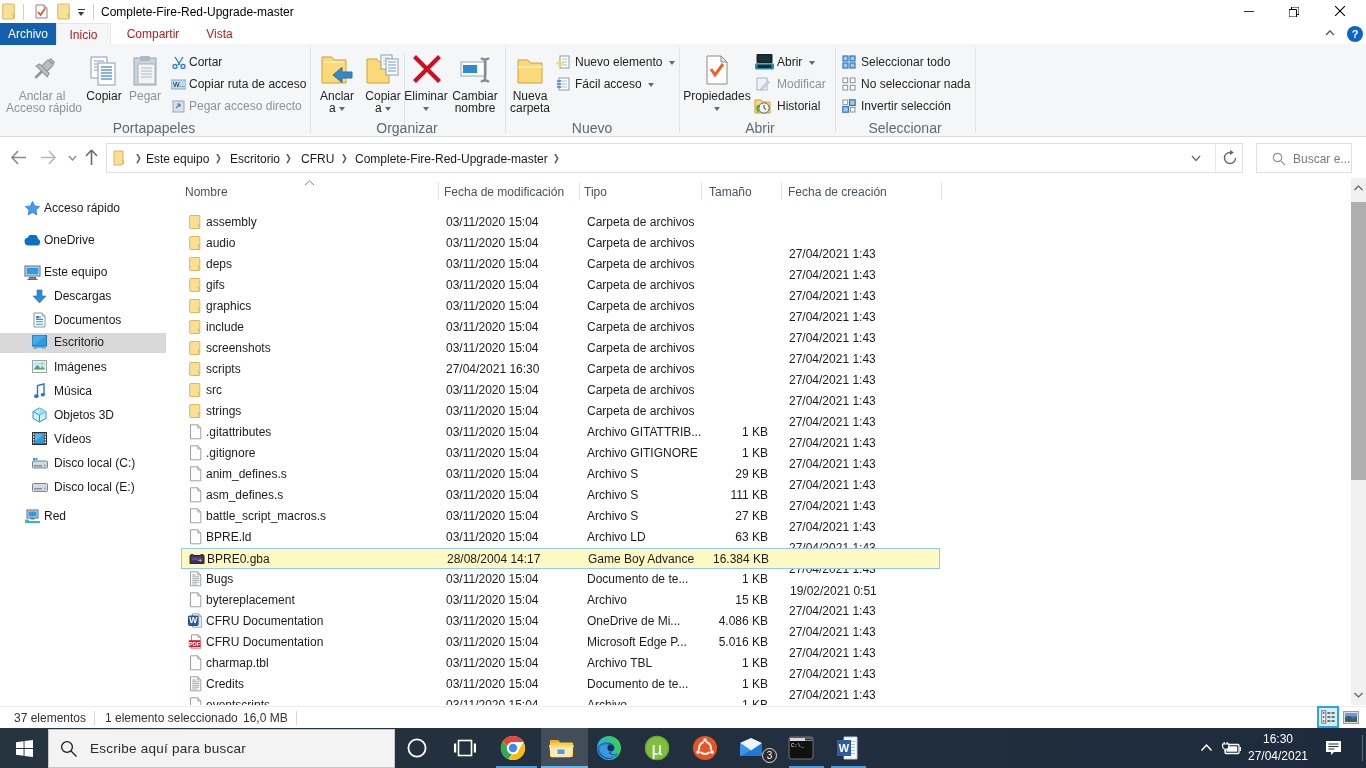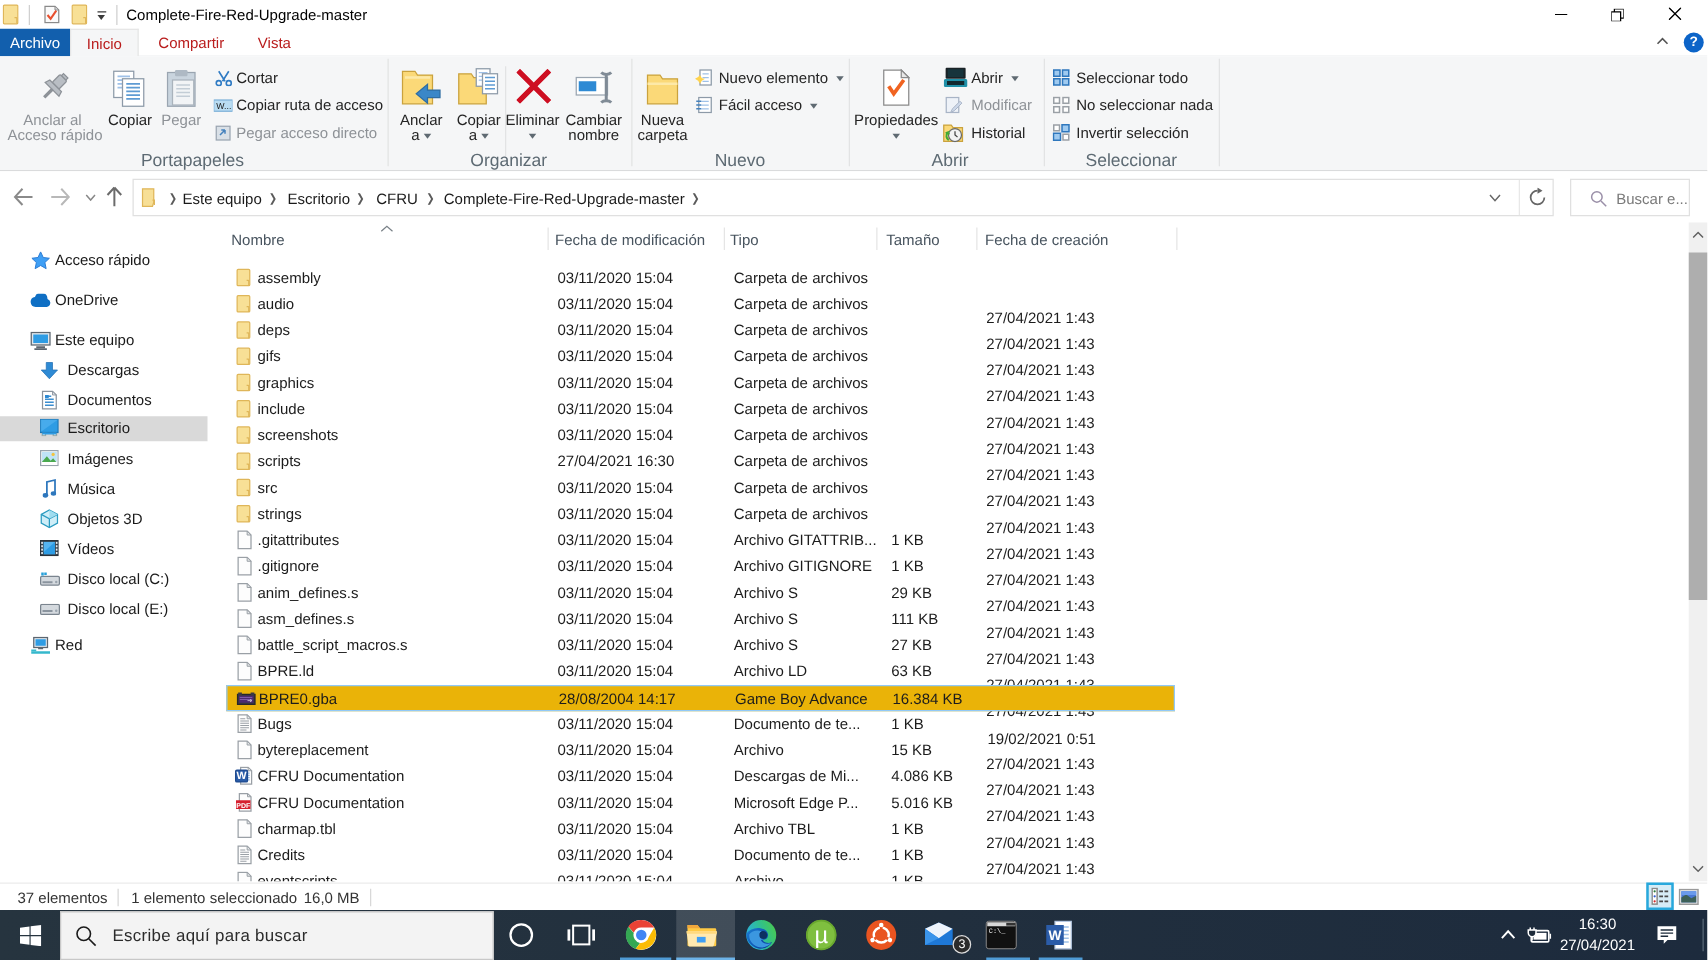--- a/index.html
+++ b/index.html
@@ -38,21 +38,21 @@
 #navpane { left:0; top:0; width:180px; height:528px; overflow:hidden; }
 .navitem { font-size:12px; color:#1a1a1a; height:21px; line-height:21px; }
 #filearea { left:180px; top:0; width:1171px; height:527px; overflow:hidden; }
 .hdr { font-size:12px; color:#47535e; top:7px; }
 .hsep { width:1px; height:18px; background:#e5e5e5; top:4px; }
 .row { position:absolute; left:1px; width:759px; height:21px; }
 .cell { position:absolute; font-size:12px; color:#1c1c1c; top:3px; white-space:nowrap; }
 .c-name { left:25px; }
 .c-date { left:265px; }
 .c-type { left:406px; }
-.c-size { left:532px; width:72px; }
+.c-size { left:515px; width:72px; text-align:right; }
 .c-cre  { left:608px;margin-top:32px; }
 .ficon { position:absolute; left:7px; top:2px; width:16px; height:16px; }
 #vscroll { left:1351px; top:0; width:15px; height:527px; background:#f0f0f0; }
 #vthumb { left:1351px; top:24px; width:15px; height:278px; background:#aeaeae; }
 
 #statusbar { left:0; top:706px; width:1366px; height:22px; background:#fff; border-top:1px solid #ececec; font-size:12px; color:#333; }
 
 #taskbar { left:0; top:728px; width:1366px; height:40px; background:linear-gradient(90deg,#26343f,#1d2b3d); }
 #tsearch { left:48px; top:1px; width:347px; height:39px; background:#f3f3f3; border:1px solid #c8c8c8;padding-left:19px; }
 .ticon { top:7px; width:26px; height:26px; }
@@ -661,21 +661,21 @@
       <div class="row" style="top:349px">
         <svg class="ficon" viewBox="0 0 16 16">
             <use href="#i-file"></use>
           </svg>
         <div class="cell c-name">BPRE.ld</div>
         <div class="cell c-date">03/11/2020 15:04</div>
         <div class="cell c-type">Archivo LD</div>
         <div class="cell c-size">63 KB</div>
         <div class="cell c-cre">27/04/2021 1:43</div>
       </div>
-      <div class="row" style="top:370px;background:#eab308;border:1px solid #91c9f7;height:21px">
+      <div class="row" style="top:370px;background:#fef9c3;border:1px solid #91c9f7;height:21px">
         <svg class="ficon" viewBox="0 0 16 16">
             <use href="#i-gba"></use>
           </svg>
         <div class="cell c-name">BPRE0.gba</div>
         <div class="cell c-date">28/08/2004 14:17</div>
         <div class="cell c-type">Game Boy Advance</div>
         <div class="cell c-size">16.384 KB</div>
         <div class="cell c-cre">19/02/2021 0:51</div>
       </div>
       <div class="row" style="top:391px">
@@ -697,21 +697,21 @@
         <div class="cell c-type">Archivo</div>
         <div class="cell c-size">15 KB</div>
         <div class="cell c-cre">27/04/2021 1:43</div>
       </div>
       <div class="row" style="top:433px">
         <svg class="ficon" viewBox="0 0 16 16">
             <use href="#i-word"></use>
           </svg>
         <div class="cell c-name">CFRU Documentation</div>
         <div class="cell c-date">03/11/2020 15:04</div>
-        <div class="cell c-type">Descargas de Mi...</div>
+        <div class="cell c-type">OneDrive de Mi...</div>
         <div class="cell c-size">4.086 KB</div>
         <div class="cell c-cre">27/04/2021 1:43</div>
       </div>
       <div class="row" style="top:454px">
         <svg class="ficon" viewBox="0 0 16 16">
             <use href="#i-pdf"></use>
           </svg>
         <div class="cell c-name">CFRU Documentation</div>
         <div class="cell c-date">03/11/2020 15:04</div>
         <div class="cell c-type">Microsoft Edge P...</div>

